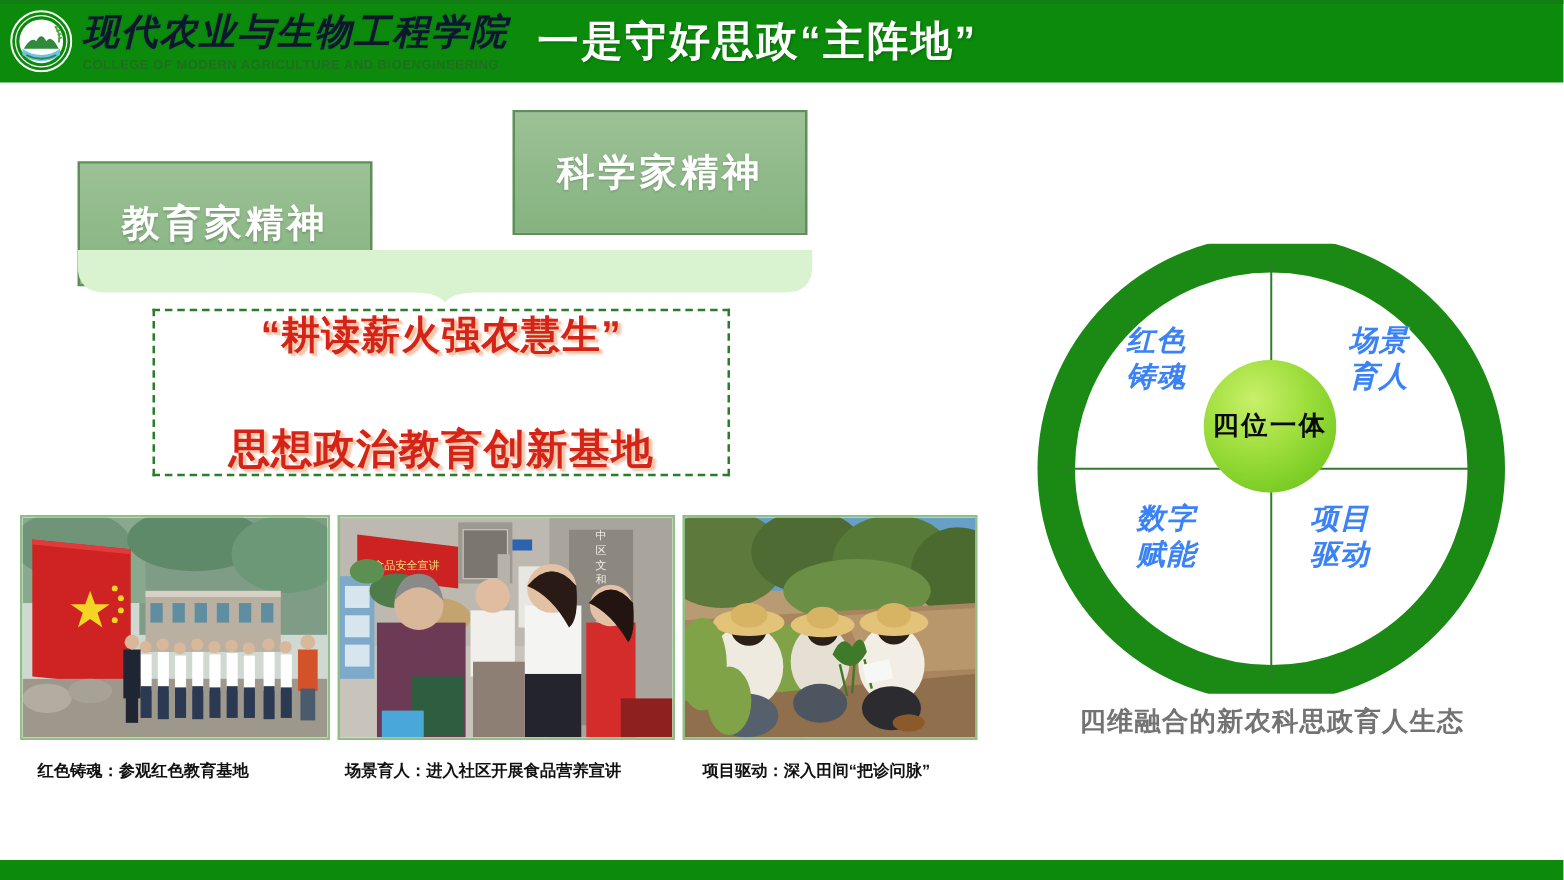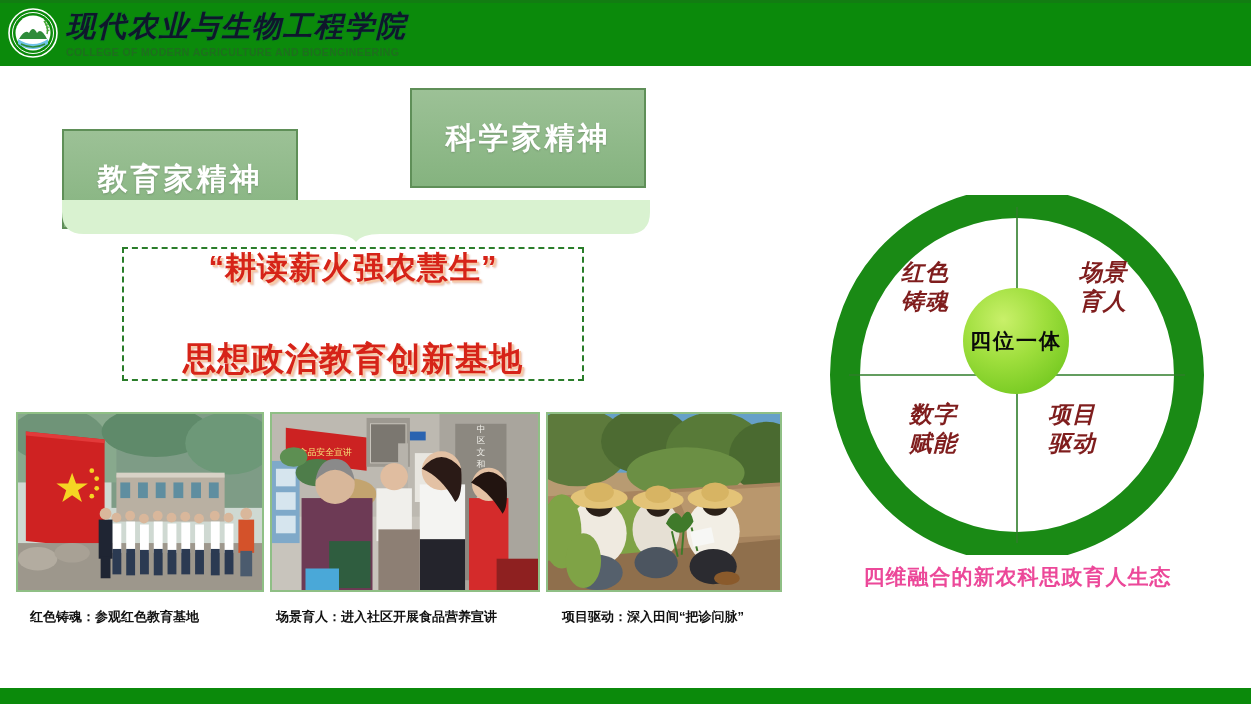--- a/index.html
+++ b/index.html
@@ -161,21 +161,21 @@
     position: absolute;
     left: 805px; top: 195px;
     width: 425px; height: 360px;
   }
   .quad-label {
     position: absolute;
     font-family: "Liberation Serif", "DejaVu Serif", serif;
     font-size: 23px;
     font-weight: bold;
     font-style: italic;
-    color: #7f1d1d;
+    color: #3b82f6;
     line-height: 1.28;
     text-align: center;
     letter-spacing: 1px;
     text-shadow: 1px 1px 1px rgba(255,255,255,0.9);
   }
   #quad-tl { left: 890px; top: 258px; width: 70px; }
   #quad-tr { left: 1068px; top: 258px; width: 70px; }
   #quad-bl { left: 898px; top: 400px; width: 70px; }
   #quad-br { left: 1037px; top: 400px; width: 70px; }
 
@@ -197,21 +197,21 @@
     letter-spacing: 2px;
     line-height: 1.18;
   }
   #diagram-caption {
     position: absolute;
     left: 805px; top: 563px;
     width: 425px;
     text-align: center;
     font-size: 21px;
     font-weight: bold;
-    color: #ec4899;
+    color: #737373;
     letter-spacing: 1px;
     white-space: nowrap;
   }
 
   
   #footer {
     position: absolute;
     left: 0; top: 688px;
     width: 1251px;
     height: 16px;
@@ -234,20 +234,21 @@
         <path d="M11 31 Q17 21 21 25 Q25 17 29 25 Q33 19 39 31 Z" fill="#2e8b3a"></path>
         <path d="M10 31 q7 5 15 5 q8 0 15 -5 l0 5 q-7 5 -15 5 q-8 0 -15 -5 Z" fill="#6fc3e8"></path>
         <path d="M13 36 q12 6 24 0" fill="none" stroke="#2e8b3a" stroke-width="1.4"></path>
         <path d="M36 13 q5 6 3 13" fill="none" stroke="#4aa83c" stroke-width="1.5"></path>
         <path d="M36 14 l3 -1 M37 17 l3 -1 M38 20 l3 -1 M38.5 23 l3 -1" stroke="#4aa83c" stroke-width="1.2"></path>
       </svg>
     </div>
 
     <div id="logo-cn">现代农业与生物工程学院</div>
     <div id="logo-en">COLLEGE OF MODERN AGRICULTURE AND BIOENGINEERING</div>
+    <div id="slide-title">一是守好思政“主阵地”</div>
   </div>
 
   <div id="concept-box-1" class="concept-box">
     <span>教育家精神</span>
   </div>
   <div id="concept-box-2" class="concept-box">
     <span>科学家精神</span>
   </div>
 
   <div id="funnel">

